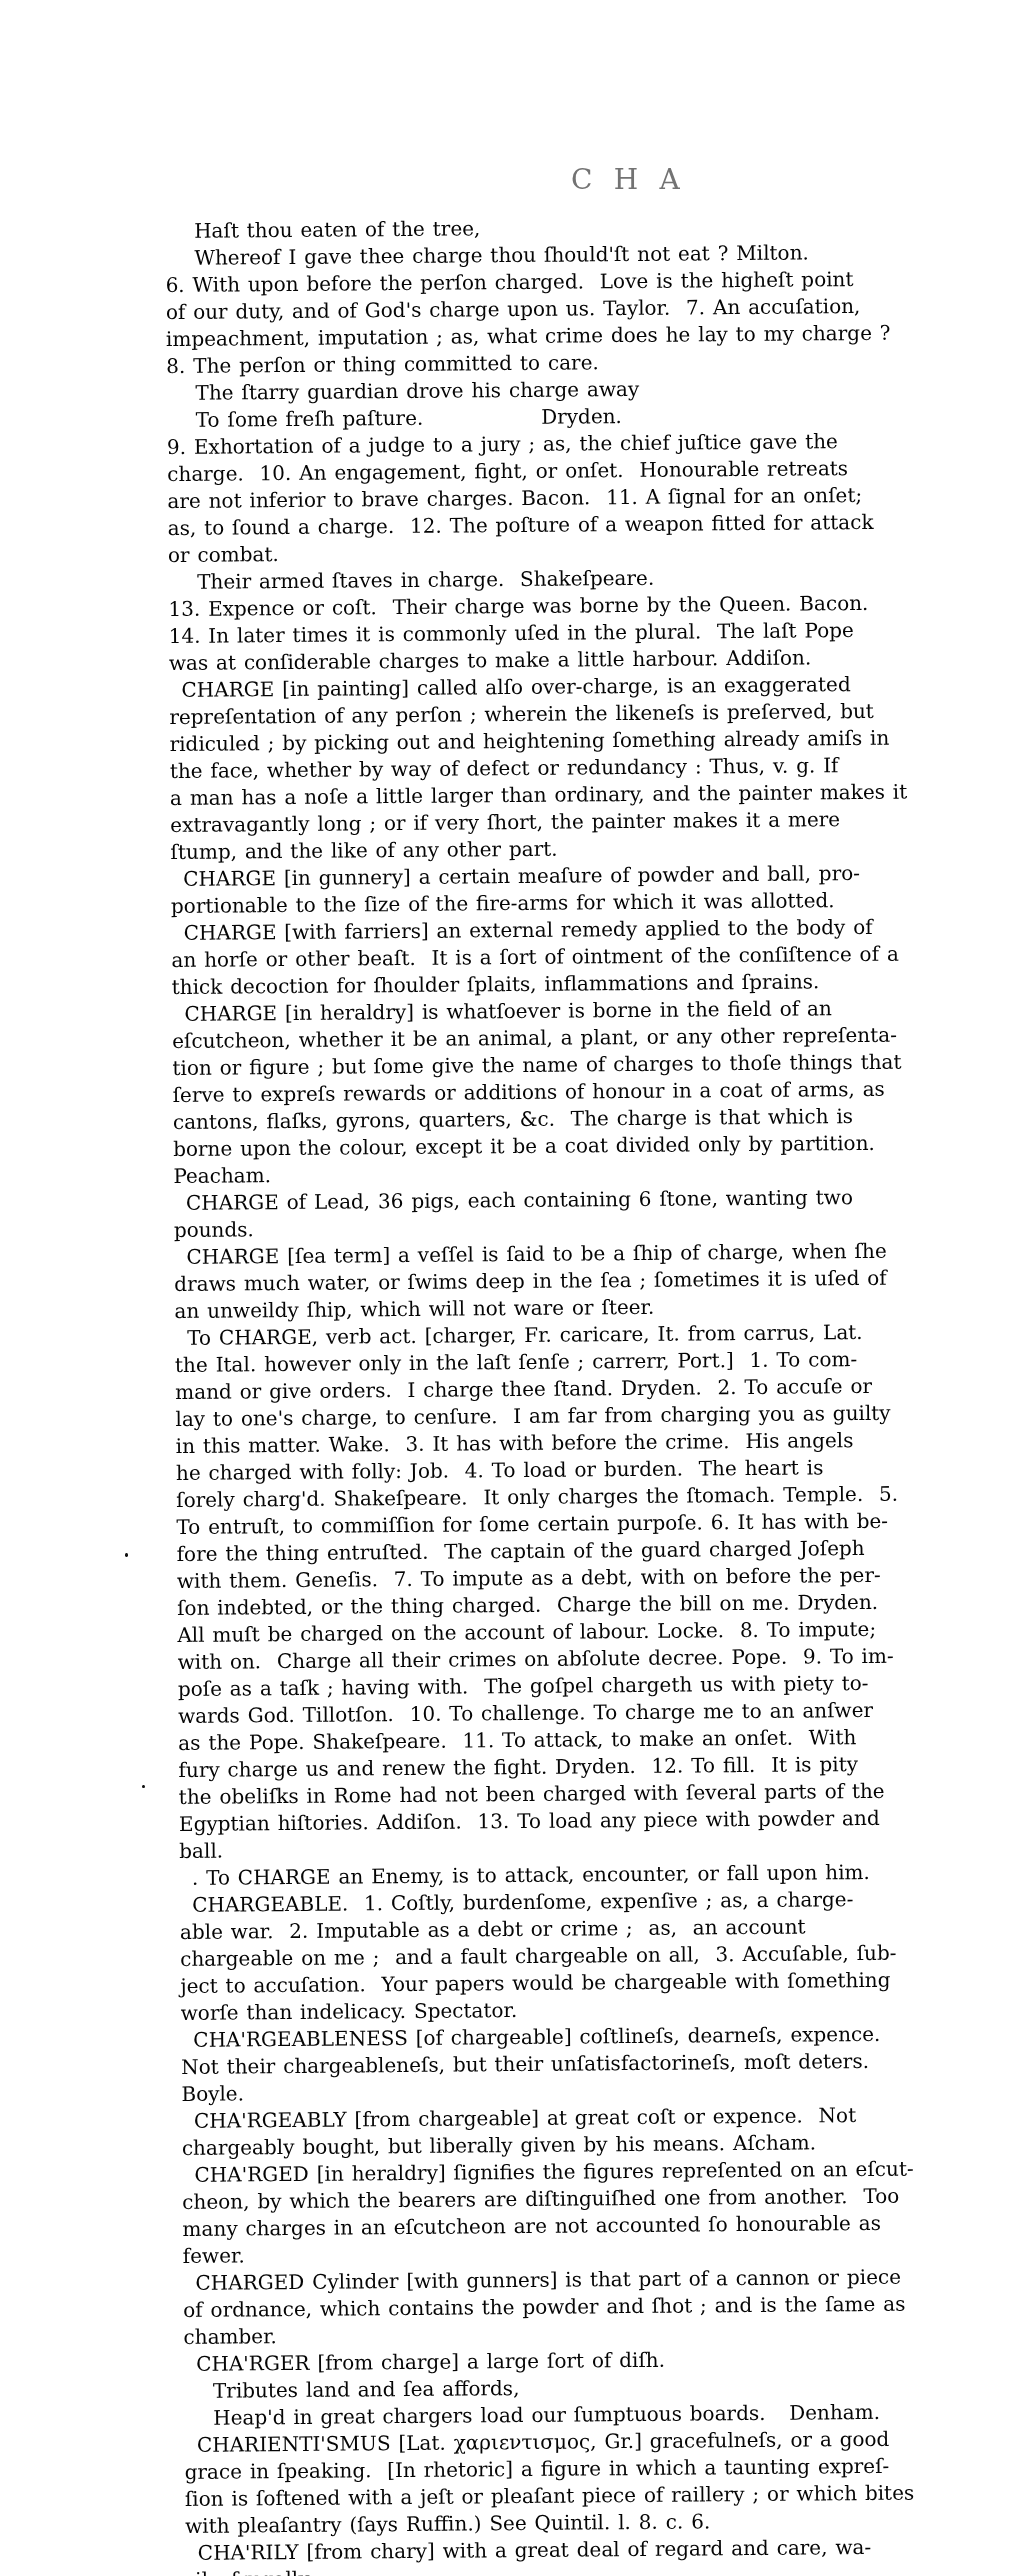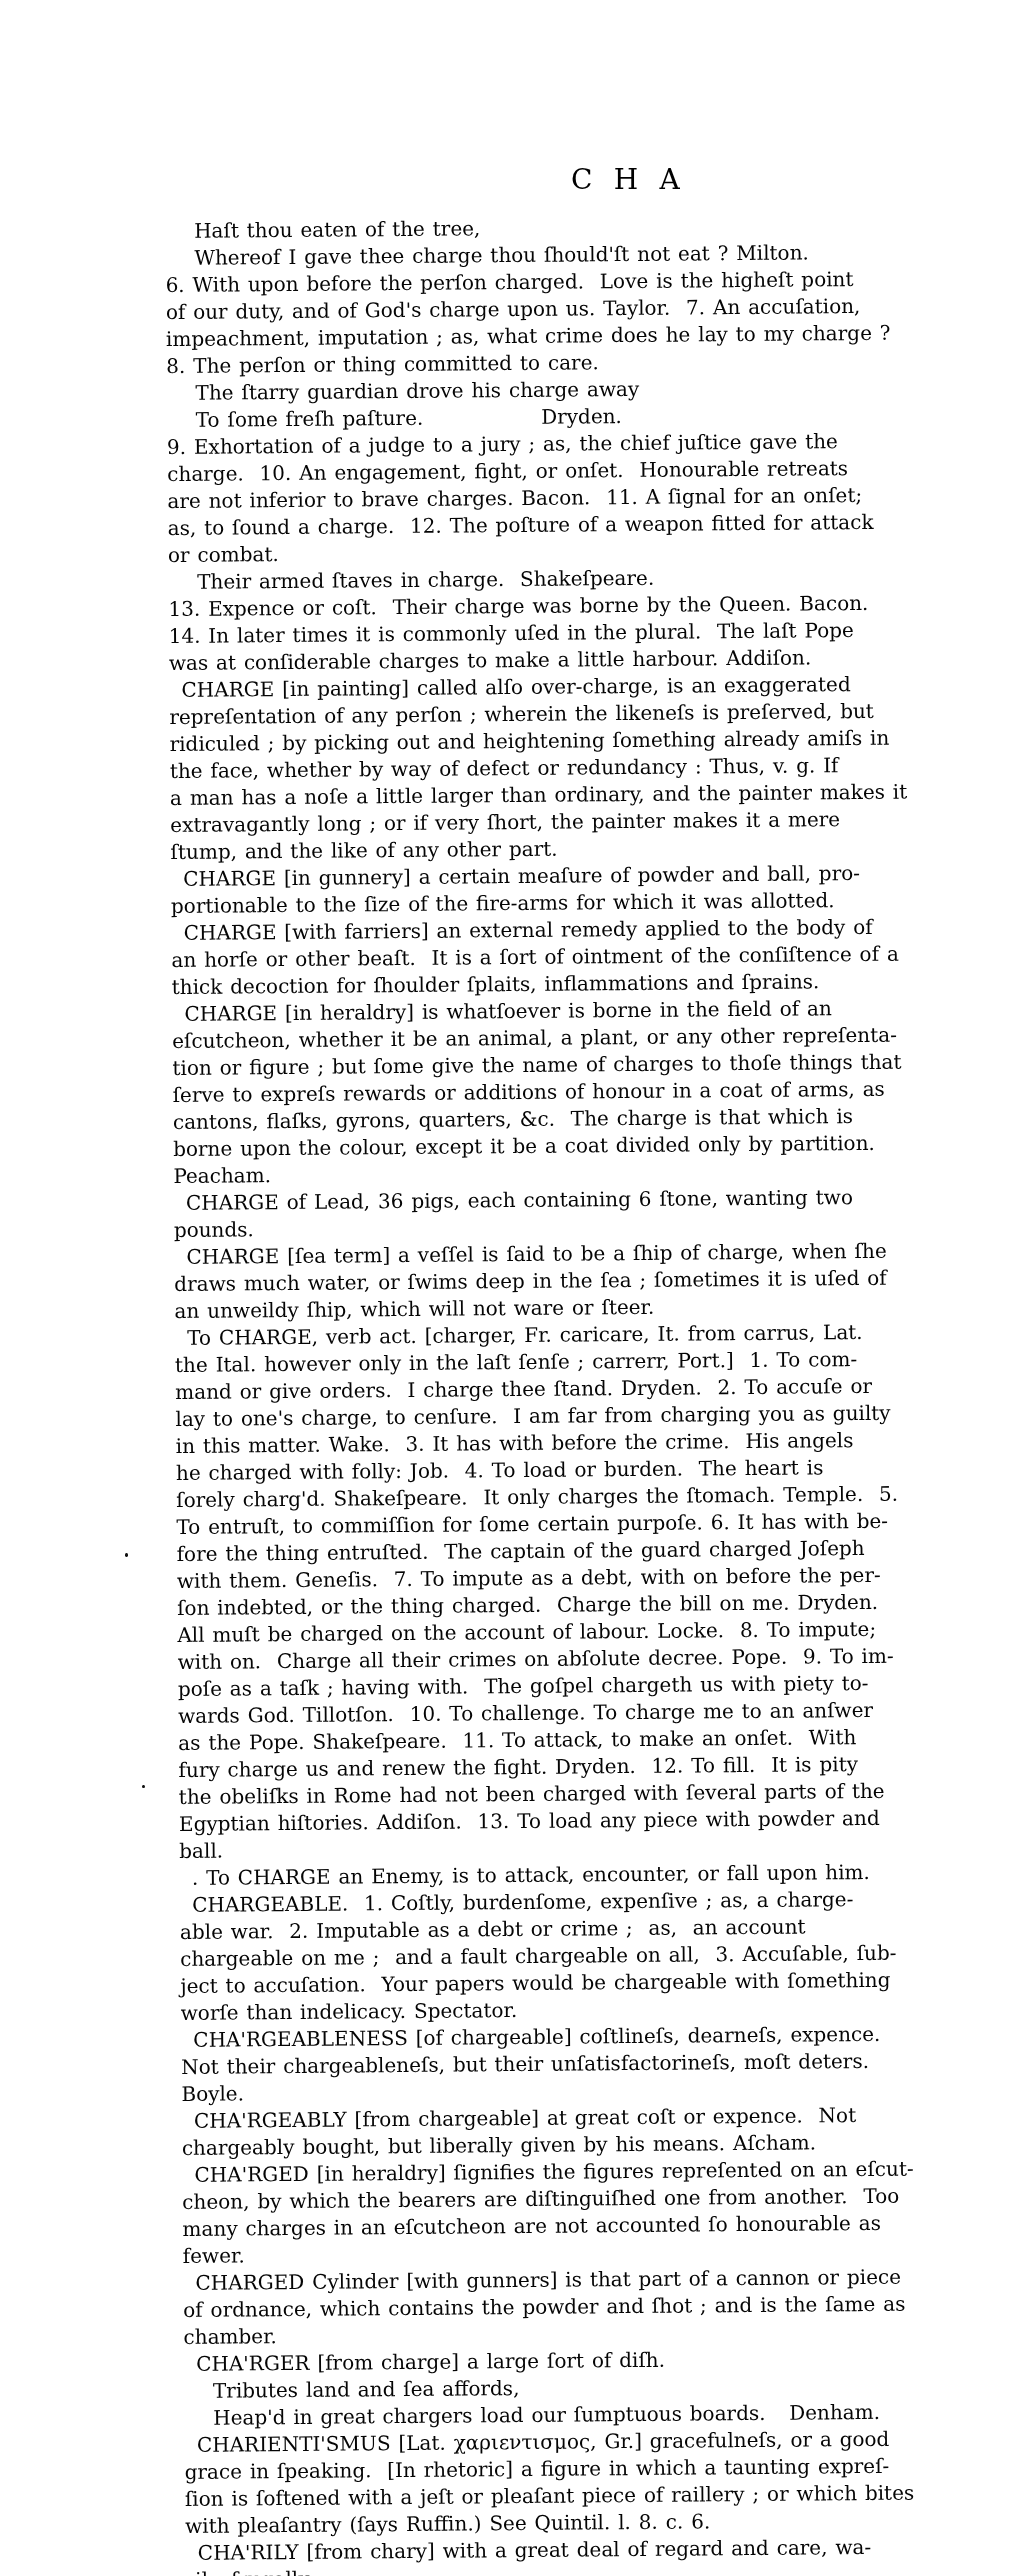--- a/index.html
+++ b/index.html
@@ -12,21 +12,21 @@
     font-family: "DejaVu Serif", "Liberation Serif", serif;
     color: #050505;
   }
   .page-header {
     position: absolute;
     left: 571px;
     top: 163px;
     font-size: 28px;
     letter-spacing: 6.2px;
     white-space: pre;
-    color: #000000;
+    color: #737373;
   }
   .text-block {
     position: absolute;
     left: 165px;
     top: 218px;
     width: 773px;
     transform: rotate(-0.5deg);
     transform-origin: 0 0;
   }
   .line {

